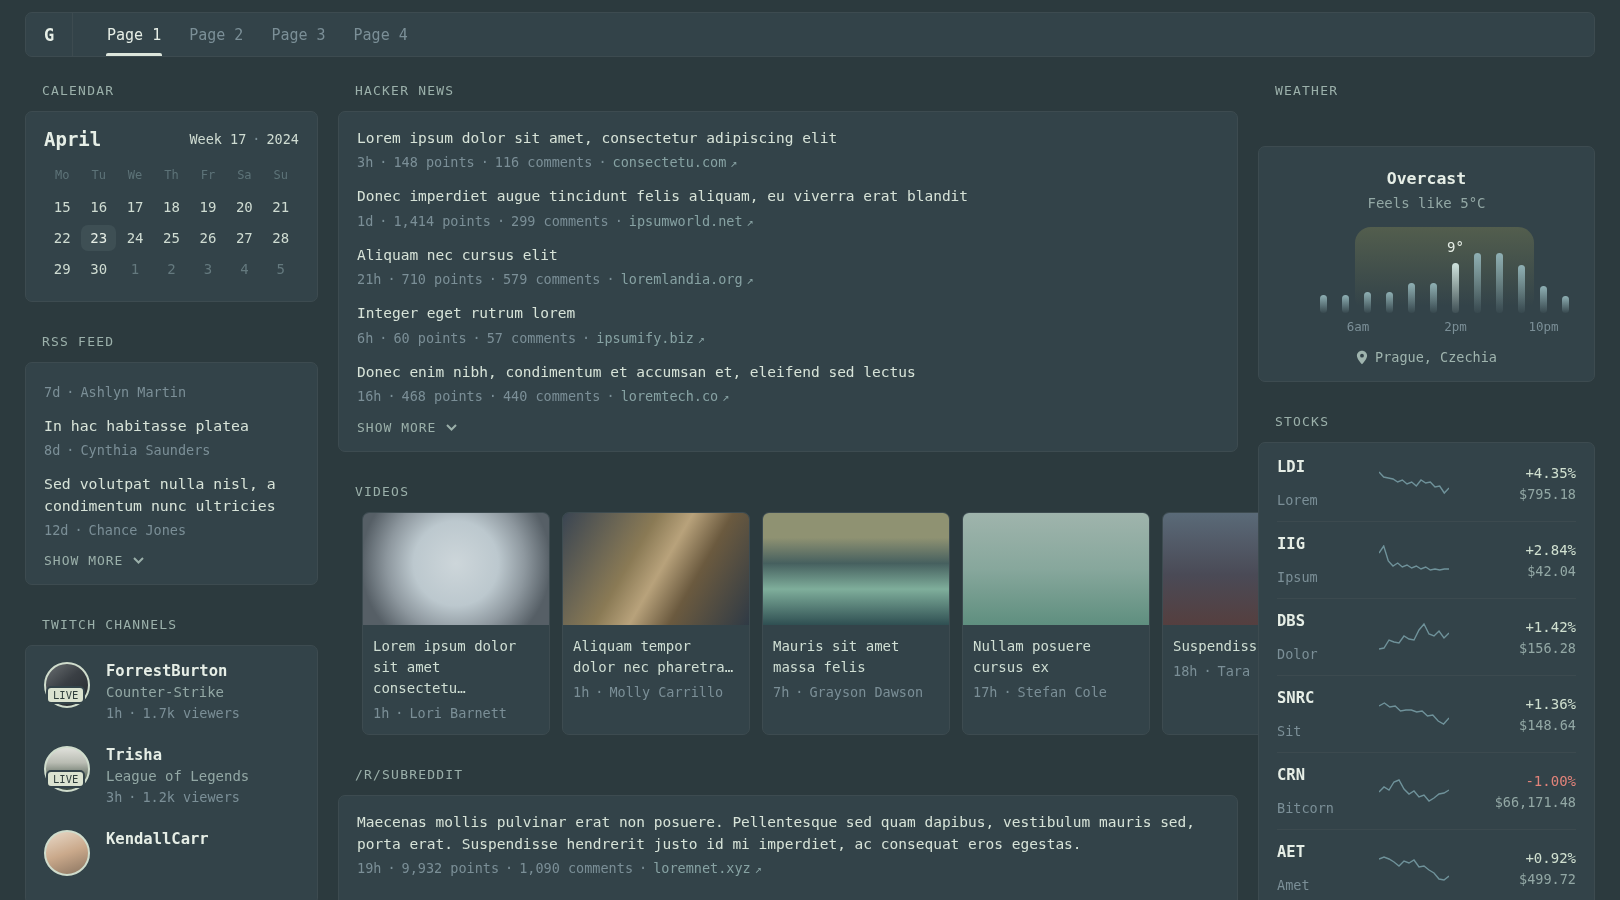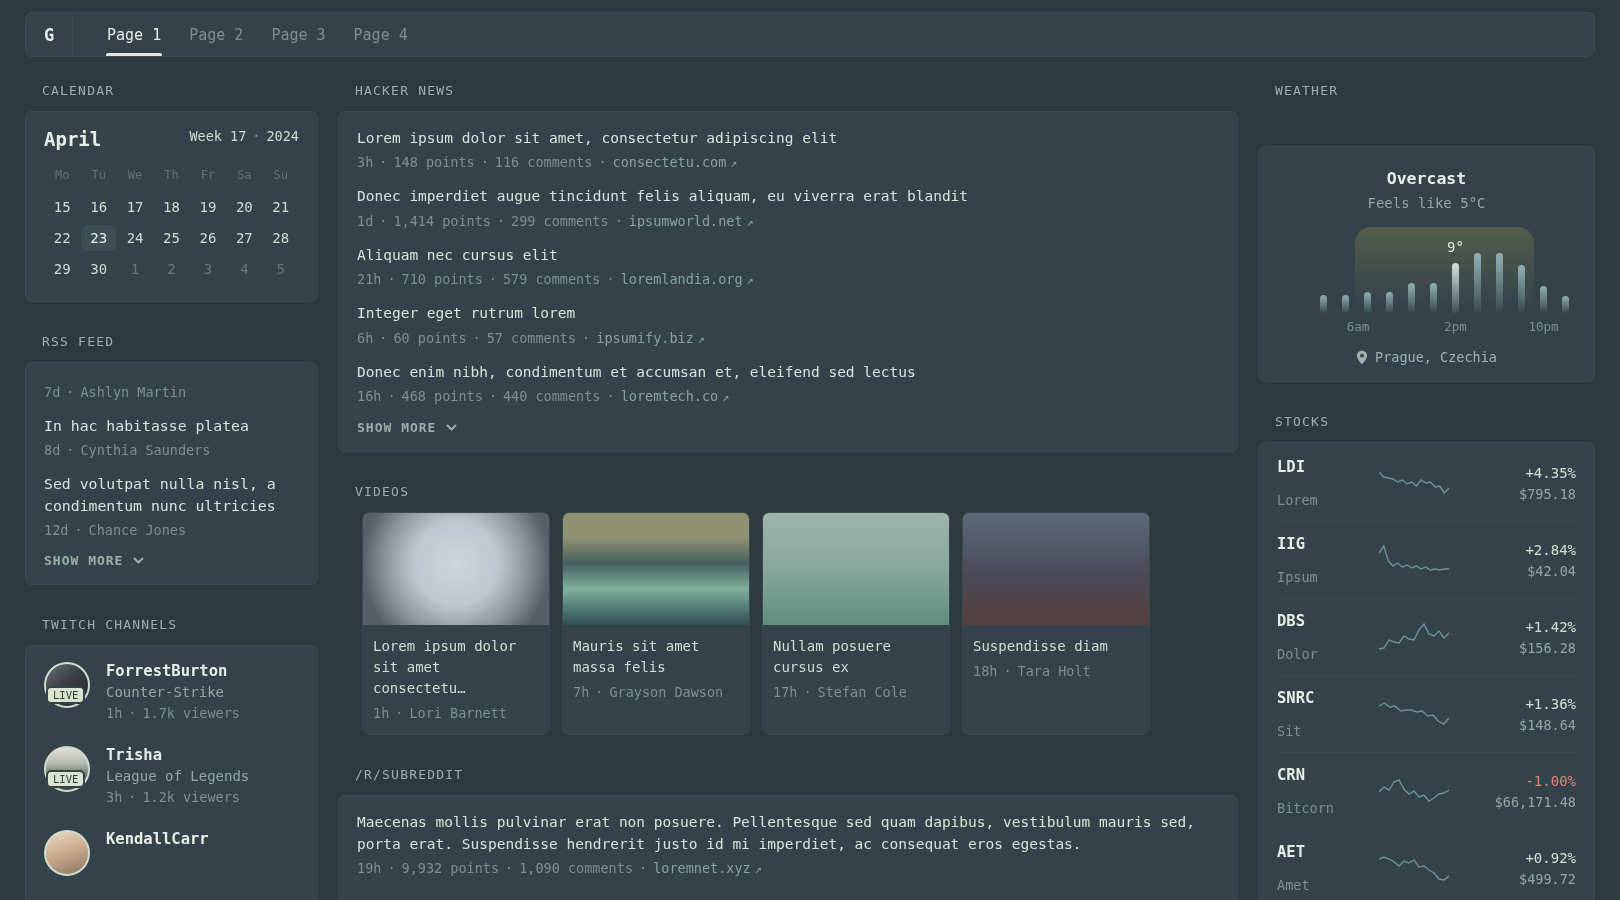--- a/index.html
+++ b/index.html
@@ -64,25 +64,25 @@
   .panel{
     background:var(--panel);border:1px solid var(--border);
     border-radius:7px;padding:16px 18px;
   }
   .dot{color:var(--text-muted);padding:0 6px;}
   .meta{font-size:13.5px;color:var(--text-muted);margin-top:5px;white-space:nowrap;}
   .ext{font-size:12px;color:var(--link);padding-left:4px;}
   .lnk{color:var(--link);}
   .show-more{
     display:flex;align-items:center;gap:10px;margin-top:3px;
-    font-size:13px;letter-spacing:1px;color:var(--sec-header);cursor:pointer;font-weight:bold;
+    font-size:13px;letter-spacing:1px;color:var(--sec-header);cursor:pointer;
   }
   .chev{stroke:var(--sec-header);fill:none;stroke-width:2;}
   
-  .cal-top{display:flex;justify-content:space-between;align-items:flex-start;}
+  .cal-top{display:flex;justify-content:space-between;align-items:center;}
   .cal-month{font-size:19px;font-weight:bold;color:var(--text-bright);}
   .cal-week{font-size:13.5px;color:var(--text-base);}
   .cal-grid{display:grid;grid-template-columns:repeat(7,1fr);margin-top:6px;}
   .cal-grid.wd{margin-top:18px;}
   .cal-wd{text-align:center;font-size:12px;color:var(--weekday);height:18px;}
   .cal-cell{text-align:center;height:31px;line-height:31px;font-size:14px;color:var(--text-base);}
   .cal-cell.muted{color:var(--day-muted);}
   .cal-cell span{padding:5px 9px;border-radius:7px;}
   .cal-cell.sel span{background:var(--selected-day);color:var(--text-bright);}
   
@@ -307,20 +307,25 @@
 
       <div class="sec">
         <div class="sec-h">VIDEOS</div>
         <div class="vid-row" id="vid-row">
             <div class="vid-card">
               <div class="vid-thumb thumb-pillars"></div>
               <div class="vid-title">Lorem ipsum dolor sit amet consectetu…</div>
               <div class="vid-meta"><span>1h</span><span class="dot">·</span><span>Lori Barnett</span></div>
             </div>
             <div class="vid-card">
+              <div class="vid-thumb thumb-camera"></div>
+              <div class="vid-title">Aliquam tempor dolor nec pharetra…</div>
+              <div class="vid-meta"><span>1h</span><span class="dot">·</span><span>Molly Carrillo</span></div>
+            </div>
+            <div class="vid-card">
               <div class="vid-thumb thumb-sea"></div>
               <div class="vid-title">Mauris sit amet massa felis</div>
               <div class="vid-meta"><span>7h</span><span class="dot">·</span><span>Grayson Dawson</span></div>
             </div>
             <div class="vid-card">
               <div class="vid-thumb thumb-canoe"></div>
               <div class="vid-title">Nullam posuere cursus ex</div>
               <div class="vid-meta"><span>17h</span><span class="dot">·</span><span>Stefan Cole</span></div>
             </div>
             <div class="vid-card">

